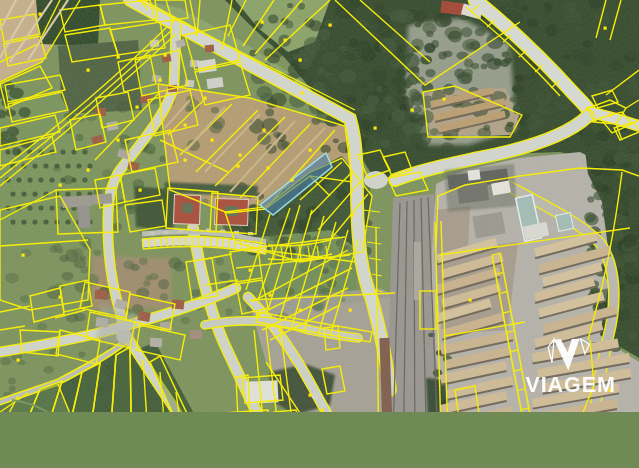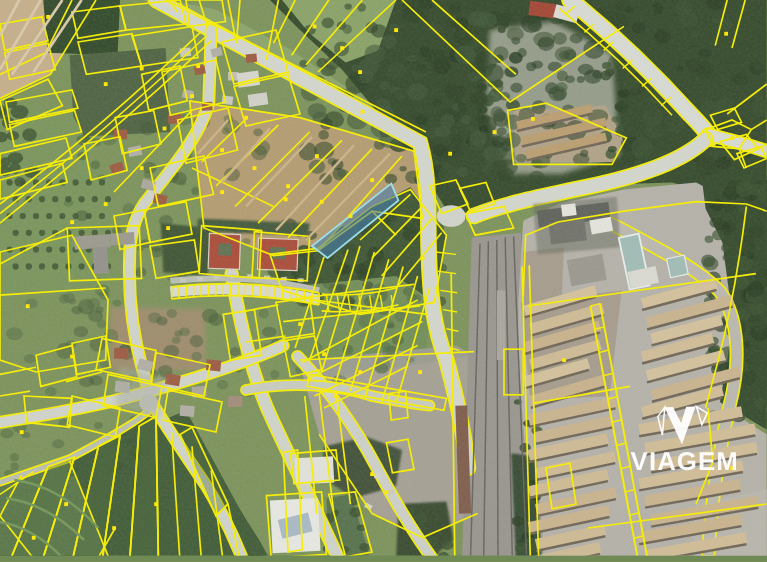--- a/index.html
+++ b/index.html
@@ -1,16 +1,16 @@
 <!DOCTYPE html>
 <html><head>
 <meta charset="utf-8">
 <style>
   html,body{margin:0;padding:0;background:#6f8a55;}
-  #map{position:relative;width:639px;height:463px;overflow:hidden;font-family:"Liberation Sans",sans-serif;}
+  #map{position:relative;width:639px;height:412px;overflow:hidden;font-family:"Liberation Sans",sans-serif;}
 </style>
 </head>
 <body>
 <div id="map">
 <svg width="639" height="468" viewBox="0 0 639 468">
 <defs>
   <filter id="grain" x="0" y="0" width="100%" height="100%">
     <feTurbulence type="fractalNoise" baseFrequency="0.5" numOctaves="3" seed="7" result="n"></feTurbulence>
     <feColorMatrix in="n" type="matrix" values="0 0 0 0 0.55  0 0 0 0 0.55  0 0 0 0 0.5  0.9 0 0 0 -0.25"></feColorMatrix>
   </filter>

